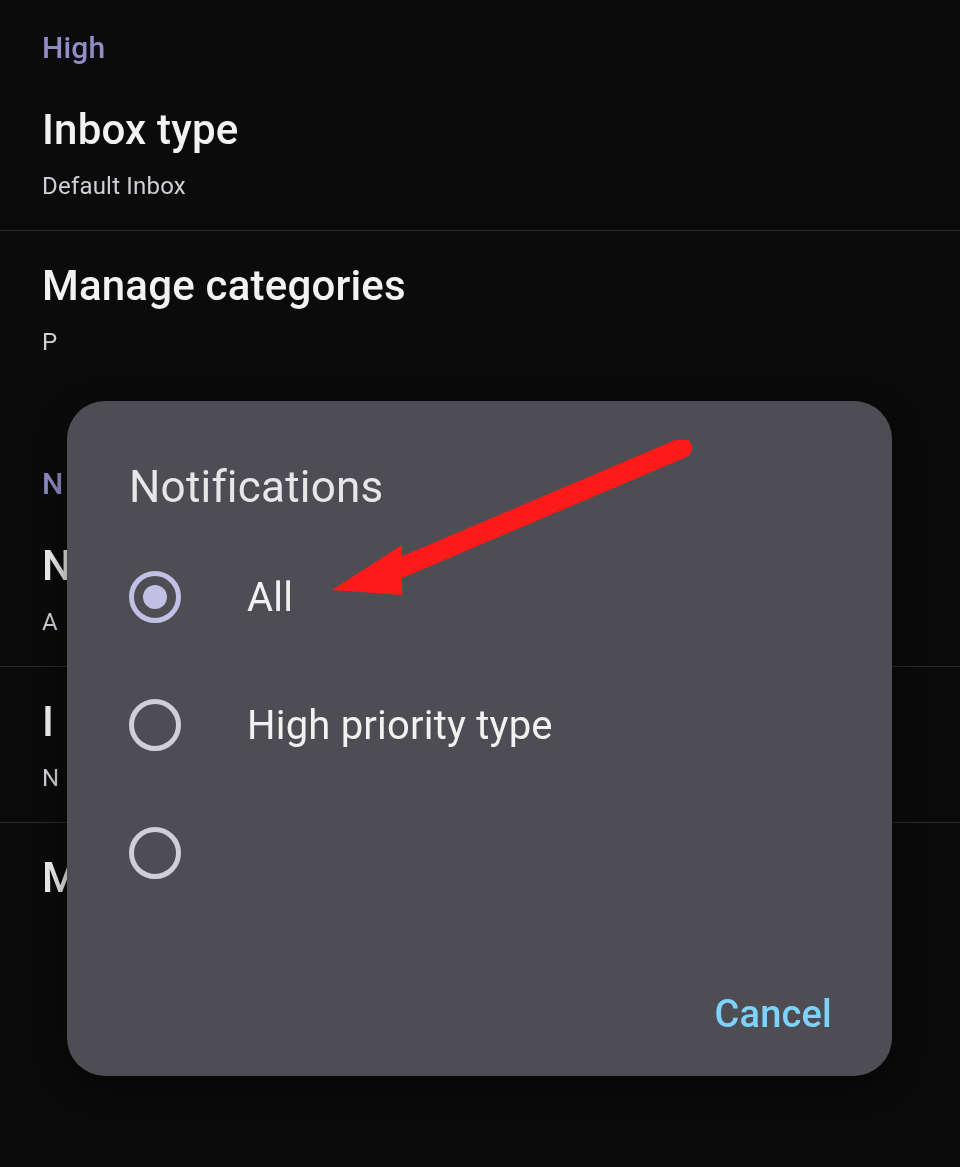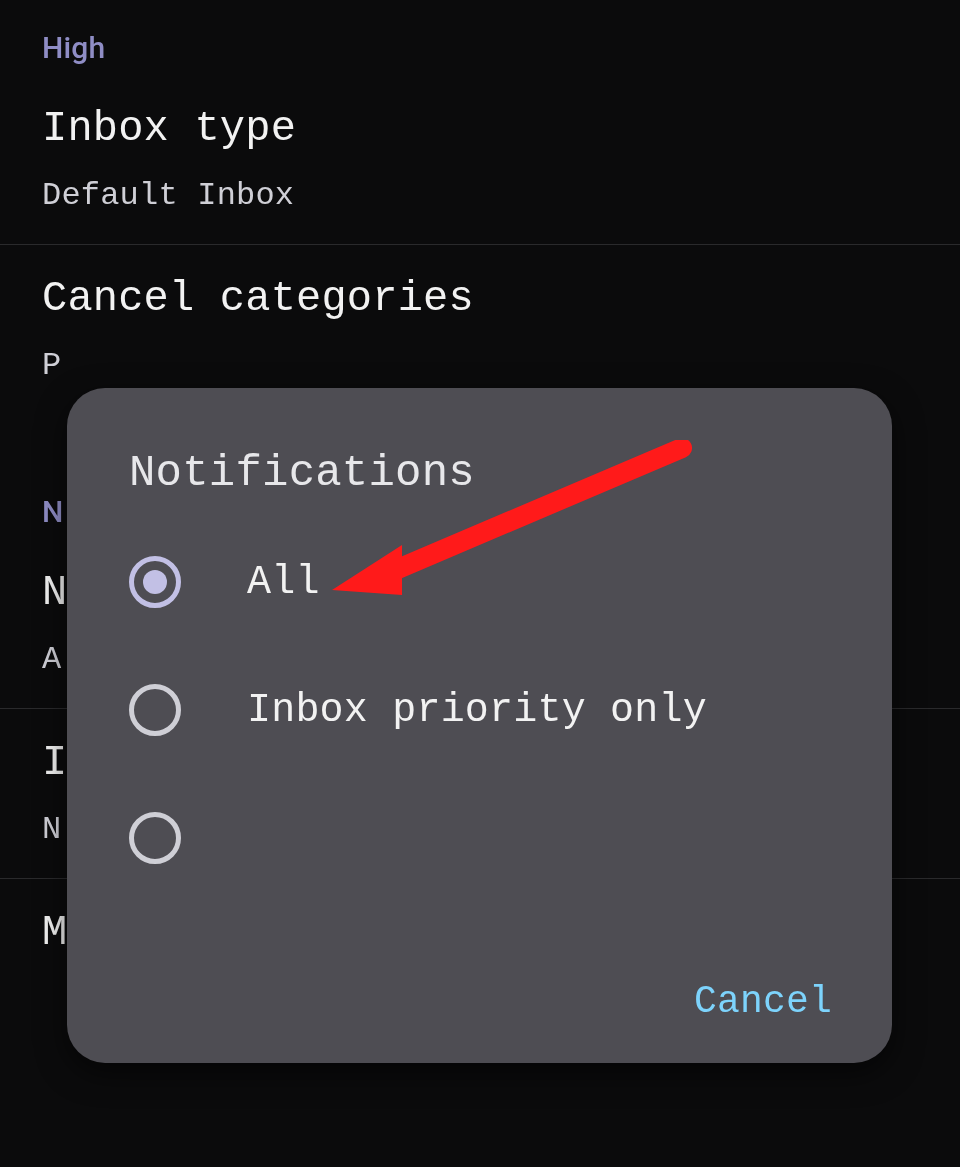--- a/index.html
+++ b/index.html
@@ -16,52 +16,50 @@
     }
     .section-header {
       color: #8f8dc5;
       font-weight: 500;
       font-size: 30px;
       padding: 30px 42px 10px 42px;
       letter-spacing: 0.2px;
     }
     .setting-row {
       padding: 30px 42px 30px 42px;
-      font-family: Liberation Mono, monospace;
     }
     .setting-title {
       color: #f2f2f2;
       font-size: 42px;
       font-weight: 500;
       letter-spacing: 0.2px;
     }
     .setting-sub {
       color: #cfcfd6;
-      font-size: 32px;
-      margin-top: 24px;
+      font-size: 24px;
+      margin-top: 18px;
       letter-spacing: 0.2px;
     }
     .divider {
       border: none;
       border-top: 1px solid #2a2a2c;
       margin: 0;
     }
 
     
     .modal {
       position: absolute;
       left: 67px;
-      top: 388px;
+      top: 401px;
       width: 825px;
       height: 675px;
       background: #4e4d53;
       border-radius: 38px;
       box-shadow: 0 10px 30px rgba(0,0,0,0.55);
       overflow: hidden;
-      font-family: Liberation Mono, monospace;
     }
     .modal-title {
       color: #e7e7ea;
       font-size: 44px;
       padding: 60px 62px 20px 62px;
       letter-spacing: 0.2px;
     }
     .option {
       display: flex;
       align-items: center;
@@ -123,21 +121,21 @@
 <div class="section-header">High</div>
 
 <div class="setting-row">
   <div class="setting-title">Inbox type</div>
   <div class="setting-sub">Default Inbox</div>
 </div>
 
 <hr class="divider">
 
 <div class="setting-row">
-  <div class="setting-title">Cancel categories</div>
+  <div class="setting-title">Manage categories</div>
   <div class="setting-sub">P</div>
 </div>
 
 <div class="section-header" style="padding-top:80px;">N</div>
 
 <div class="setting-row">
   <div class="setting-title">N</div>
   <div class="setting-sub">A</div>
 </div>
 
@@ -157,21 +155,21 @@
 <div class="modal">
   <div class="modal-title">Notifications</div>
 
   <div class="option">
     <span class="radio selected"></span>
     <span class="option-label">All</span>
   </div>
 
   <div class="option">
     <span class="radio"></span>
-    <span class="option-label">Inbox priority only</span>
+    <span class="option-label">High priority type</span>
   </div>
 
   <div class="option">
     <span class="radio"></span>
   </div>
 
   <div class="modal-actions">
     <span class="cancel-button">Cancel</span>
   </div>
 </div>

